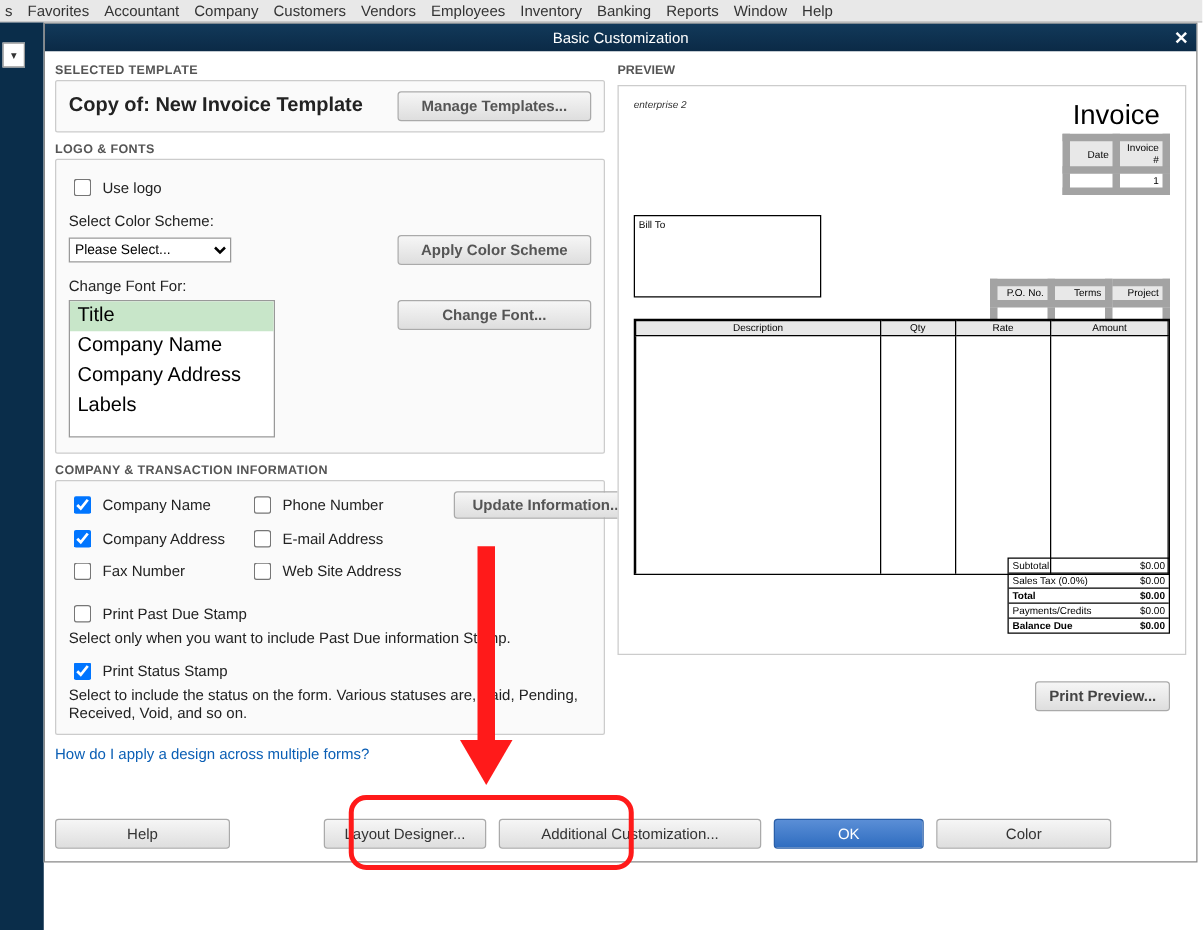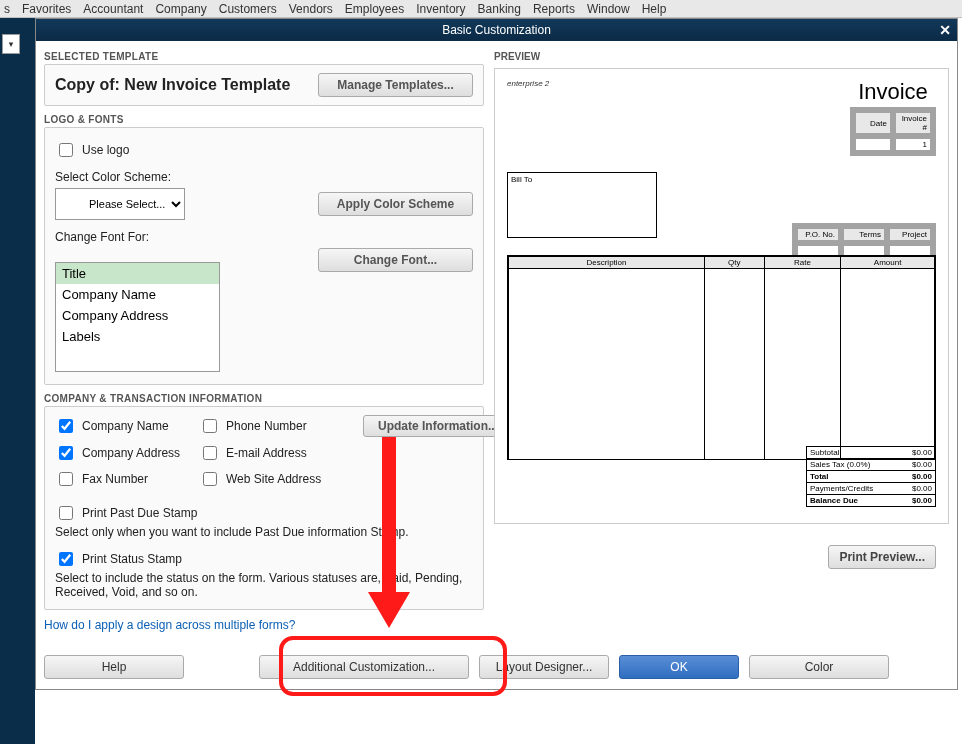--- a/index.html
+++ b/index.html
@@ -108,30 +108,30 @@
     text-align: center;
   }
   .btn.wide { min-width: 155px; }
   .btn.small { min-width: 140px; padding: 3px 6px;}
   .btn.disabled { color:#999; }
 
   .row { display:flex; align-items:center; gap:6px; margin:4px 0; }
   .label { font-size:12px; color:#222; }
 
   select.combo {
-    width: 130px; height: 32px; font-size:11px;
-    border:1px solid #999; background:#fff;padding-left:29px;
+    width: 130px; height: 20px; font-size:11px;
+    border:1px solid #999; background:#fff;
   }
 
   .fontlist {
     border:1px solid #999; background:#fff;
     height: 110px; width: 165px;
     overflow-y: scroll;
-    margin-top:14px;
-    font-size:13px;
+    margin-top:0;
+    font-size:16px;
   }
   .fontlist div { padding: 3px 6px; cursor:default; }
   .fontlist .sel { background:#c8e6c9; }
 
   .check { display:flex; align-items:center; gap:6px; font-size:12px; color:#222; }
   .check input { width:14px; height:14px; }
 
   .grid2 { display:grid; grid-template-columns: 140px 160px 150px; gap:6px 4px; align-items:center; }
 
   .help-text { color:#222; font-size:12px; margin:2px 0 0 0; }
@@ -409,22 +409,22 @@
         <div class="pp-btn-row">
           <div class="btn">Print Preview...</div>
         </div>
       </div>
     </div>
   </div>
 
   <div class="footer">
     <div class="btn">Help</div>
     <div style="width:55px;"></div>
+    <div class="btn" style="min-width:130px;">Layout Designer...</div>
     <div class="btn" style="min-width:210px;">Additional Customization...</div>
-    <div class="btn" style="min-width:130px;">Layout Designer...</div>
     <div class="btn ok" style="min-width:120px;">OK</div>
     <div class="btn" style="min-width:140px;">Color</div>
   </div>
 
   <div class="arrow">
     <div class="shaft"></div>
     <div class="head"></div>
   </div>
   <div class="highlight-ring" style="left:243px; top:617px; width:228px; height:60px;"></div>
 </div>

